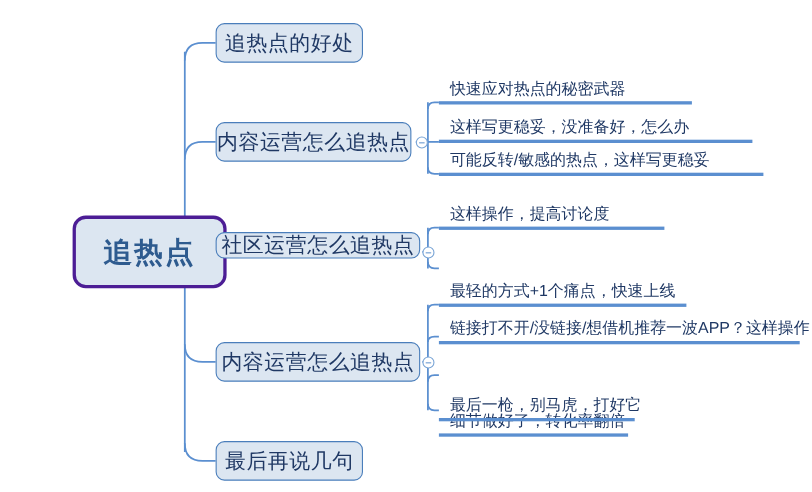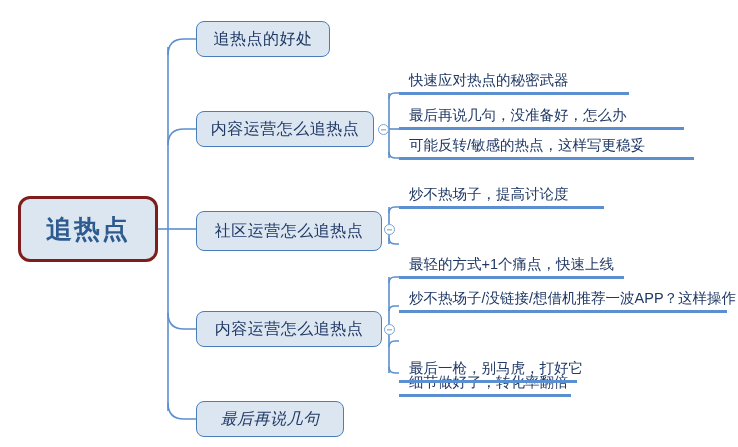--- a/index.html
+++ b/index.html
@@ -32,33 +32,34 @@
   .node {
     position: absolute;
     box-sizing: border-box;
     display: flex;
     align-items: center;
     justify-content: center;
     white-space: nowrap;
   }
   .root-node {
     background: #dce6f1;
-    border: 3px solid #7f1d1d;
+    border: 3px solid #4c1d95;
     border-radius: 12px;
     color: #2e5b8f;
     font-size: 26px;
     font-weight: bold;
     letter-spacing: 2px;
+    margin-left: 48px;
   }
   .branch-node {
     background: #dce6f1;
     border: 1.5px solid #4a7ebb;
     border-radius: 8px;
     color: #1f3864;
-    font-size: 16px;
+    font-size: 19px;
     letter-spacing: 0.5px;
   }
   .leaf-node {
     position: absolute;
     box-sizing: border-box;
     color: #1f3864;
     font-size: 14.5px;
     white-space: nowrap;
     border-bottom: 3px solid #5b8fd0;
     padding: 0 0 2px 10px;
@@ -128,53 +129,53 @@
 
   <div class="node branch-node" style="left:196px; top:21px; width:134px; height:36px;">
     <span>追热点的好处</span>
   </div>
 
   <div class="node branch-node" style="left:196px; top:111px; width:178px; height:36px;">
     <span>内容运营怎么追热点</span>
   </div>
   <div class="collapse-marker" style="left:378px; top:124px;"></div>
 
-  <div class="node branch-node" style="left:196px; top:211px; width:186px; height:40px;">
+  <div class="node branch-node" style="left:196px; top:211px; width:186px; height:24px;">
     <span>社区运营怎么追热点</span>
   </div>
   <div class="collapse-marker" style="left:384px; top:224px;"></div>
 
   <div class="node branch-node" style="left:196px; top:311px; width:186px; height:36px;">
     <span>内容运营怎么追热点</span>
   </div>
   <div class="collapse-marker" style="left:384px; top:324px;"></div>
 
-  <div class="node branch-node" style="left:196px; top:401px; width:148px; height:36px;font-style:italic;">
+  <div class="node branch-node" style="left:196px; top:401px; width:134px; height:36px;">
     <span>最后再说几句</span>
   </div>
 
   <div class="leaf-node" style="left:399px; top:70px; width:230px; height:25px;text-align:center;">
     <span>快速应对热点的秘密武器</span>
   </div>
   <div class="leaf-node" style="left:399px; top:105px; width:285px; height:25px;">
-    <span>最后再说几句，没准备好，怎么办</span>
+    <span>这样写更稳妥，没准备好，怎么办</span>
   </div>
   <div class="leaf-node" style="left:399px; top:135px; width:295px; height:25px;align-items:flex-end;">
     <span>可能反转/敏感的热点，这样写更稳妥</span>
   </div>
 
   <div class="leaf-node" style="left:399px; top:184px; width:205px; height:25px;">
-    <span>炒不热场子，提高讨论度</span>
+    <span>这样操作，提高讨论度</span>
   </div>
 
   <div class="leaf-node" style="left:399px; top:254px; width:225px; height:25px;text-align:center;">
     <span>最轻的方式+1个痛点，快速上线</span>
   </div>
   <div class="leaf-node" style="left:399px; top:288px; width:328px; height:25px;">
-    <span>炒不热场子/没链接/想借机推荐一波APP？这样操作</span>
+    <span>链接打不开/没链接/想借机推荐一波APP？这样操作</span>
   </div>
   <div class="leaf-node" style="left:399px; top:324px; width:172px; height:25px;margin-top:48px;">
     <span>细节做好了，转化率翻倍</span>
   </div>
   <div class="leaf-node" style="left:399px; top:350px; width:178px; height:33px;">
     <span>最后一枪，别马虎，打好它</span>
   </div>
 
 </div>
 

